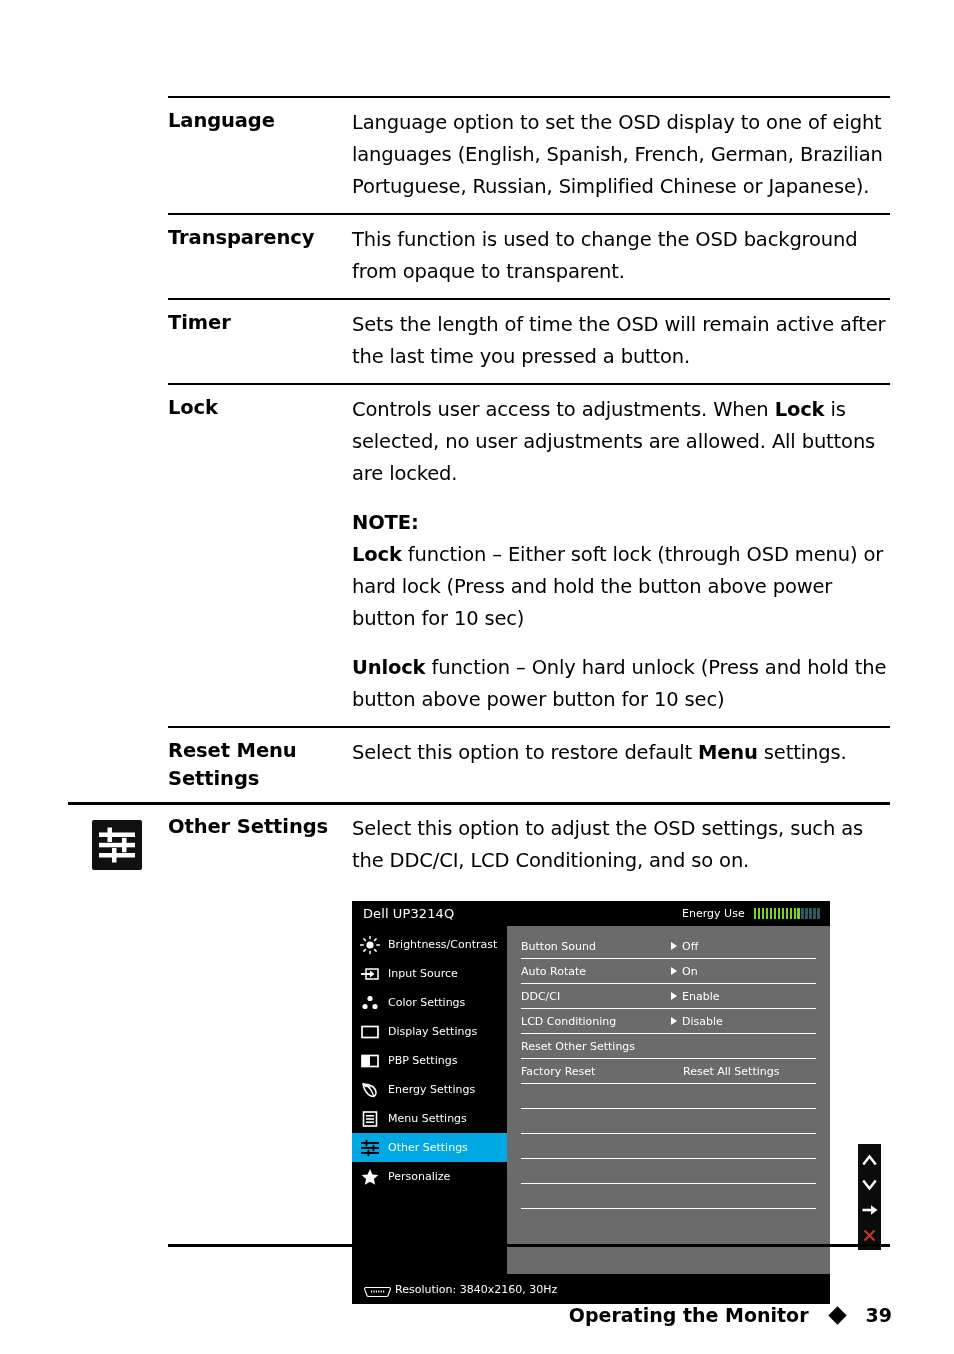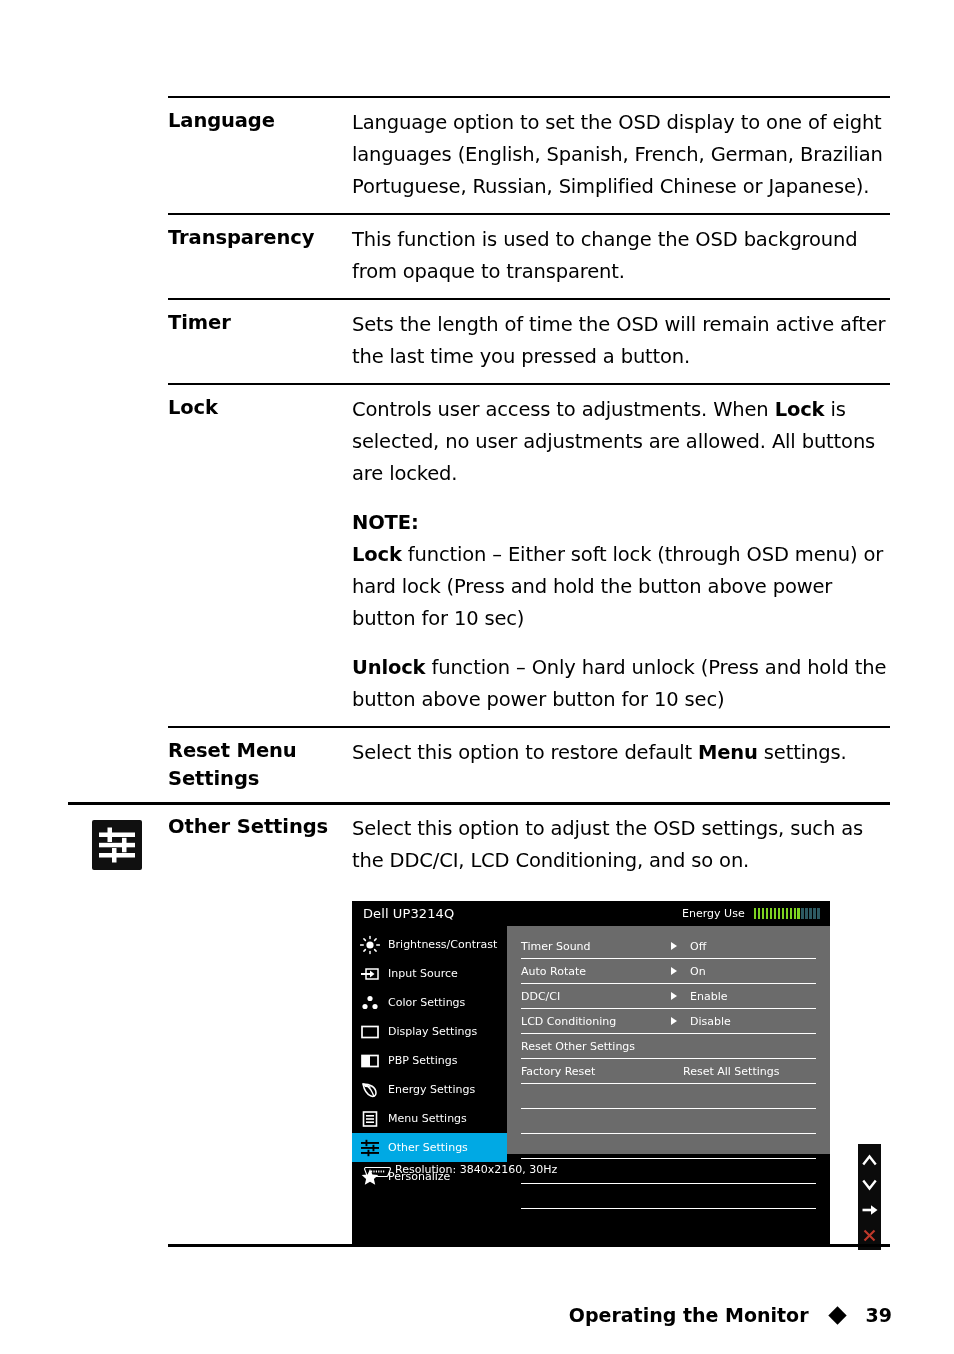--- a/index.html
+++ b/index.html
@@ -137,21 +137,21 @@
   .energy-bars i {
     display: block;
     width: 2.6px;
     height: 11px;
     background: #7ed321;
   }
   .energy-bars i.dim { background: #2d5a62; }
 
   .osd-body {
     display: flex;
-    height: 228px;
+    height: 348px;
   }
   .osd-side {
     width: 155px;
     flex: 0 0 155px;
     background: #000;
     padding-top: 4px;
     box-sizing: border-box;
   }
   .side-item {
     display: flex;
@@ -190,21 +190,21 @@
     border-bottom: 1px solid #ffffff;
     color: #ffffff;
     font-size: 11px;
     box-sizing: border-box;
   }
   .opt-row.blank { border-bottom: 1px solid #ffffff; }
   .opt-name { width: 150px; flex: 0 0 150px; }
   .opt-val {
     display: flex;
     align-items: center;
-    gap: 13px;
+    gap: 5px;
   }
   .opt-val .caret {
     width: 0; height: 0;
     border-left: 6px solid #ffffff;
     border-top: 4.5px solid transparent;
     border-bottom: 4.5px solid transparent;
   }
   .opt-val.noarrow { margin-left: 12px; }
 
   .osd-footer {
@@ -471,21 +471,21 @@
               <span class="side-ico">
                 <svg width="20" height="20" viewBox="0 0 20 20">
                   <polygon points="10,2 12.4,7.4 18.3,8 13.9,12 15.2,17.8 10,14.7 4.8,17.8 6.1,12 1.7,8 7.6,7.4" fill="#ffffff"></polygon>
                 </svg>
               </span>
               <span class="side-label">Personalize</span>
             </div>
           </div>
         <div class="osd-main" id="osd-options">
             <div class="opt-row">
-              <span class="opt-name">Timer Sound</span>
+              <span class="opt-name">Button Sound</span>
               <span class="opt-val">
                 <span class="caret"></span>
                 <span>Off</span>
               </span>
             </div>
             <div class="opt-row">
               <span class="opt-name">Auto Rotate</span>
               <span class="opt-val">
                 <span class="caret"></span>
                 <span>On</span>

